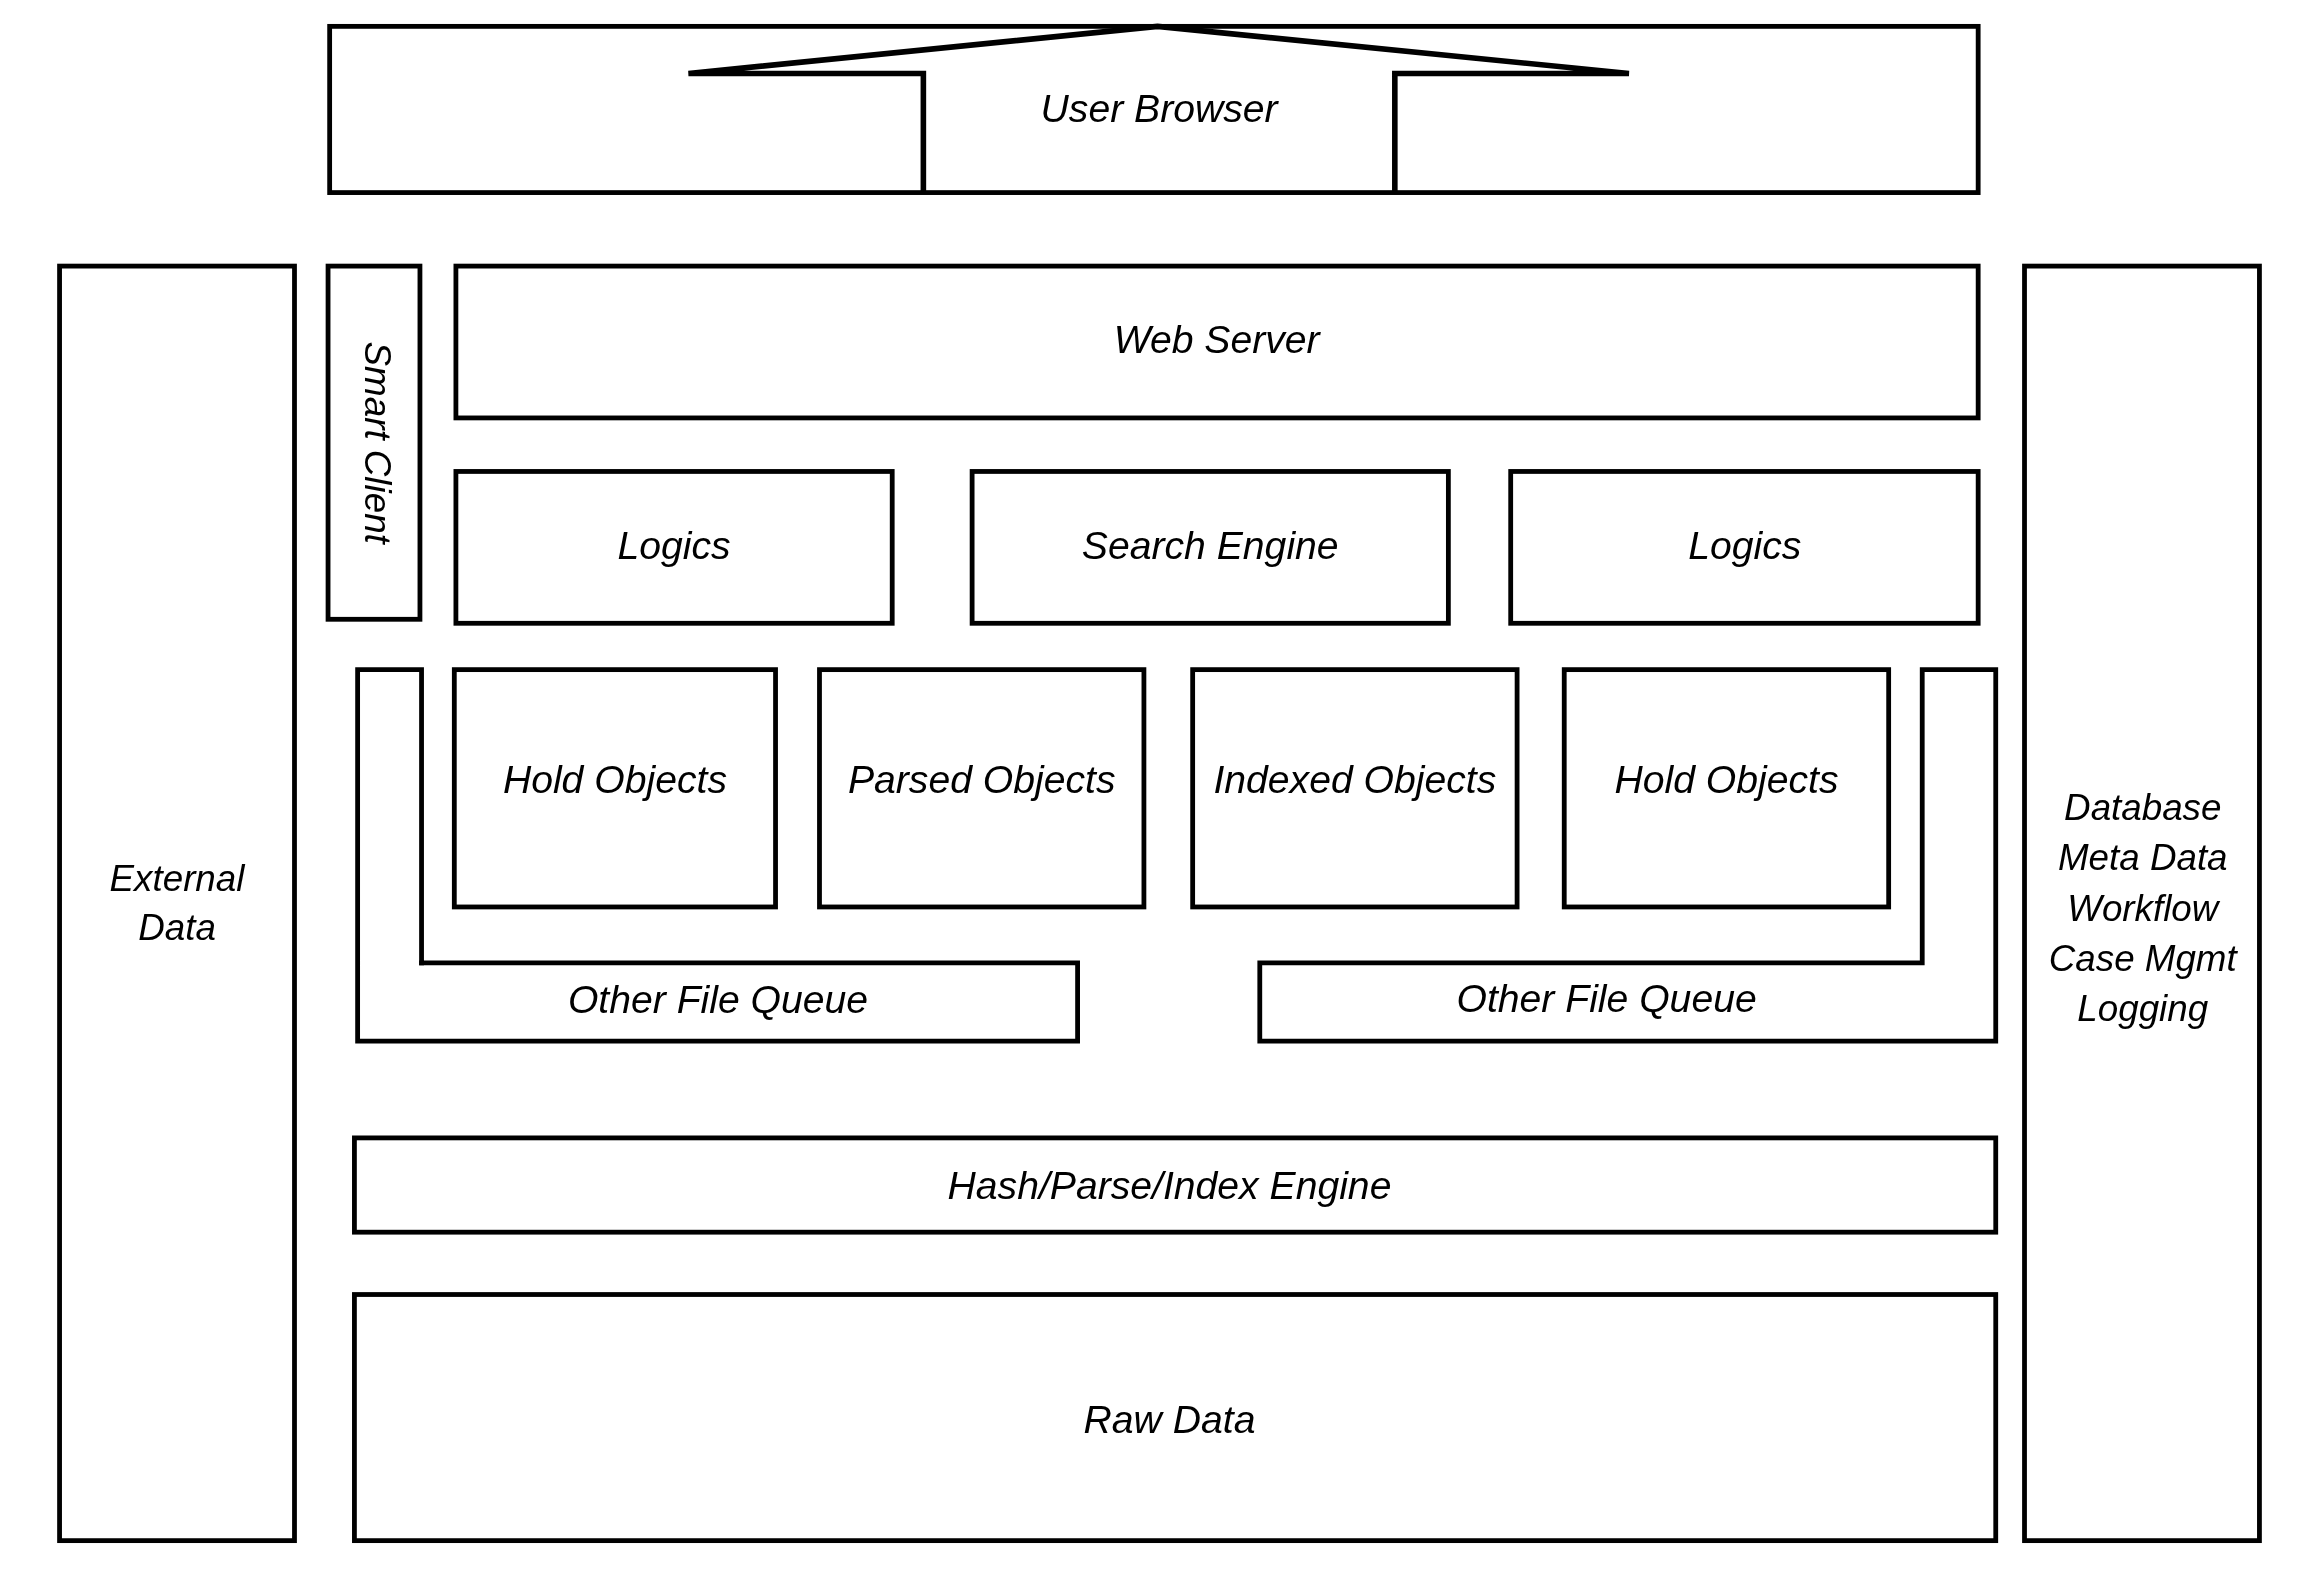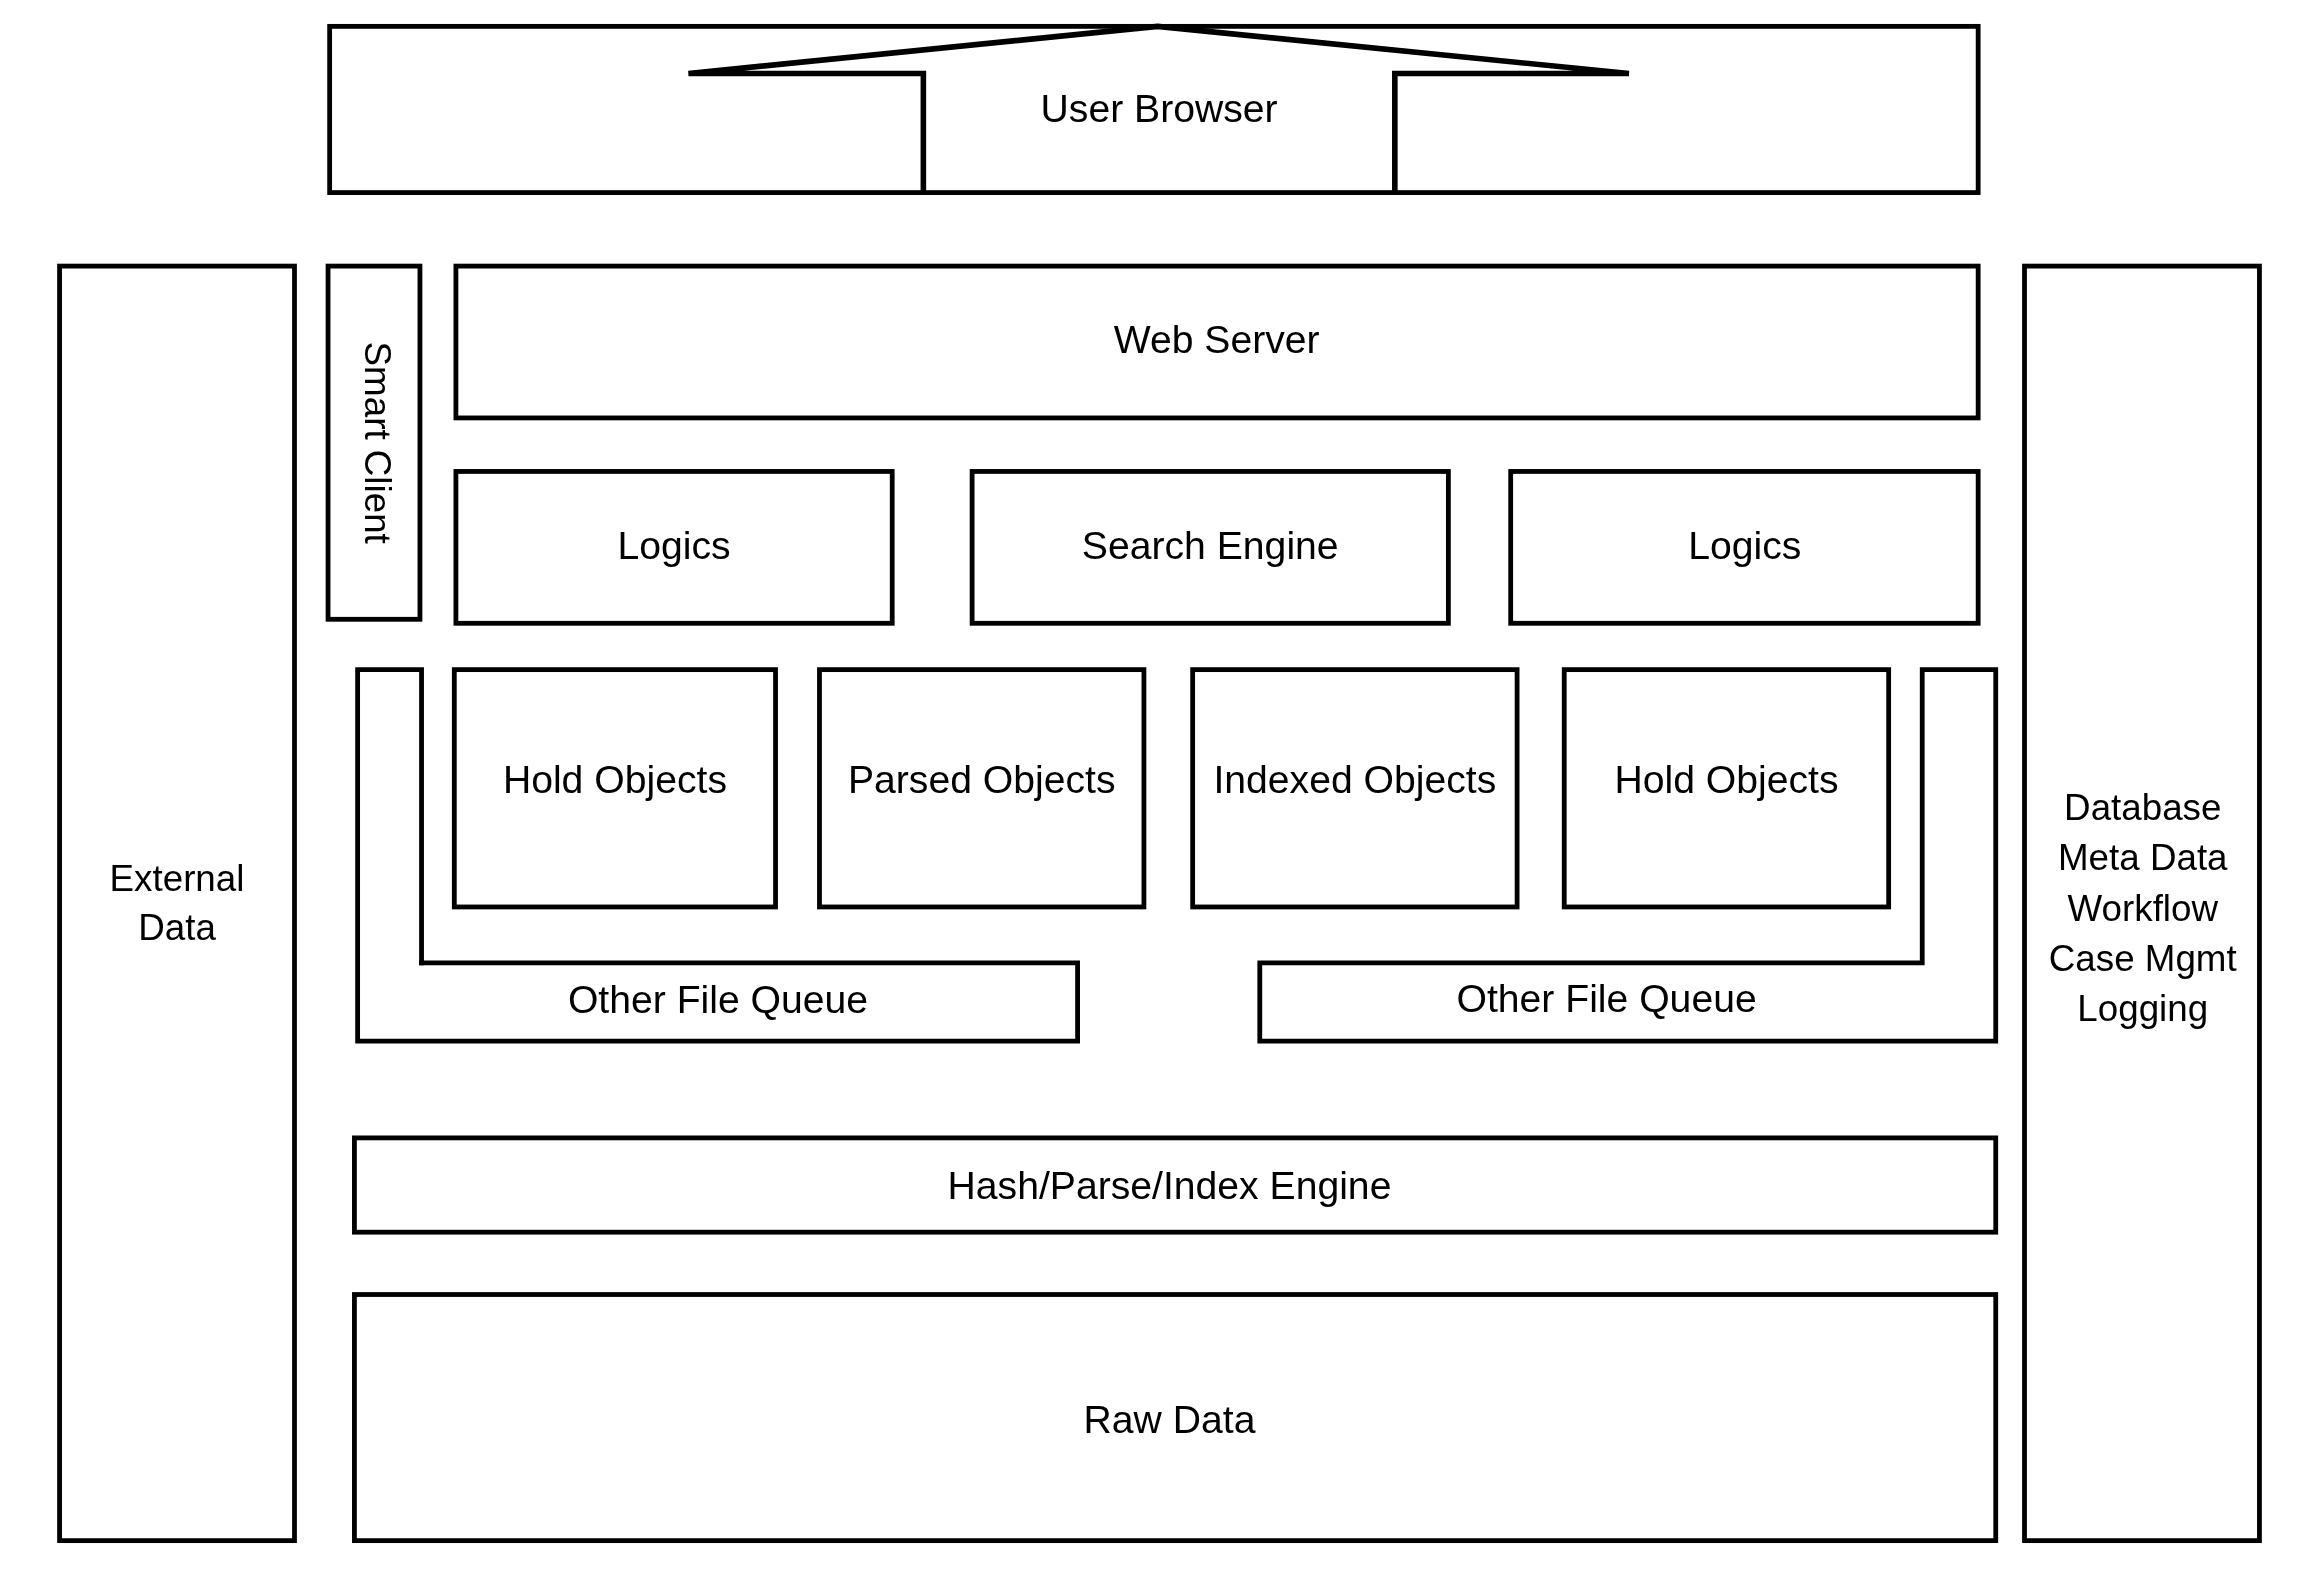--- a/index.html
+++ b/index.html
@@ -11,20 +11,21 @@
     width: 2319px;
     height: 1571px;
     font-family: "Liberation Sans", sans-serif;
     overflow: hidden;
   }
   #diagram-root {
     position: relative;
     width: 2319px;
     height: 1428px;
     background: #ffffff;
+    font-style: italic;
   }
   svg.diagram {
     display: block;
     width: 2319px;
     height: 1571px;
   }
   .shape {
     fill: #ffffff;
     stroke: #000000;
     stroke-width: 6;

